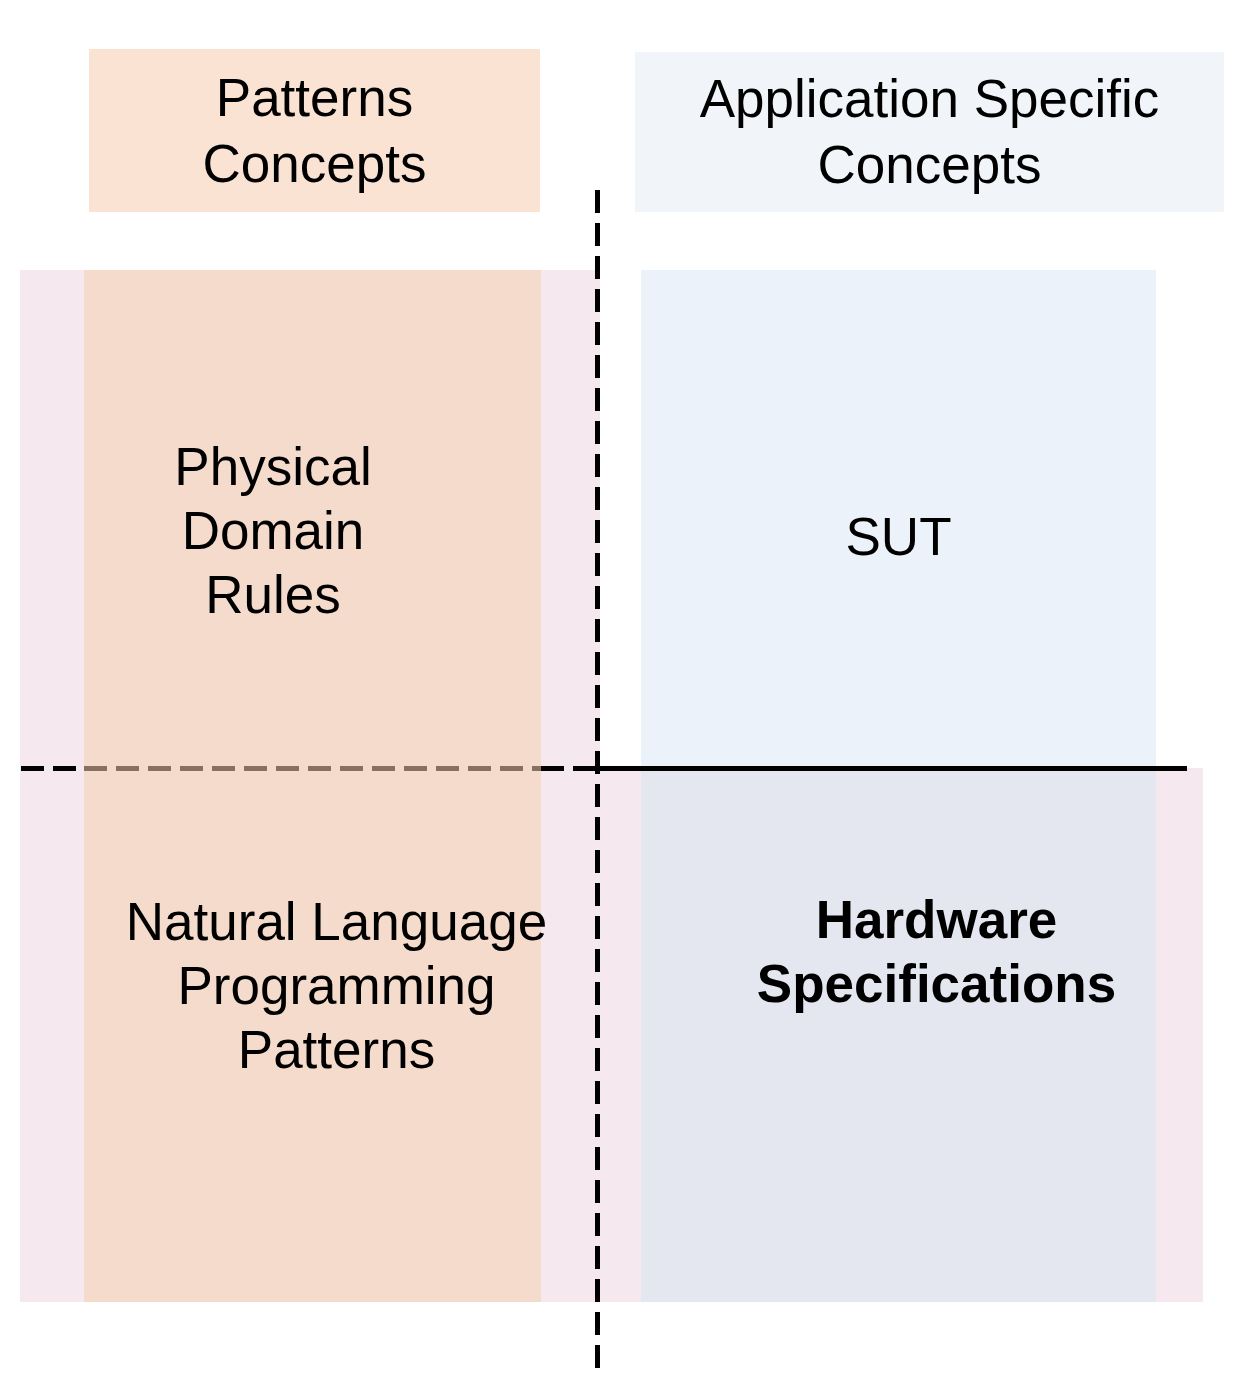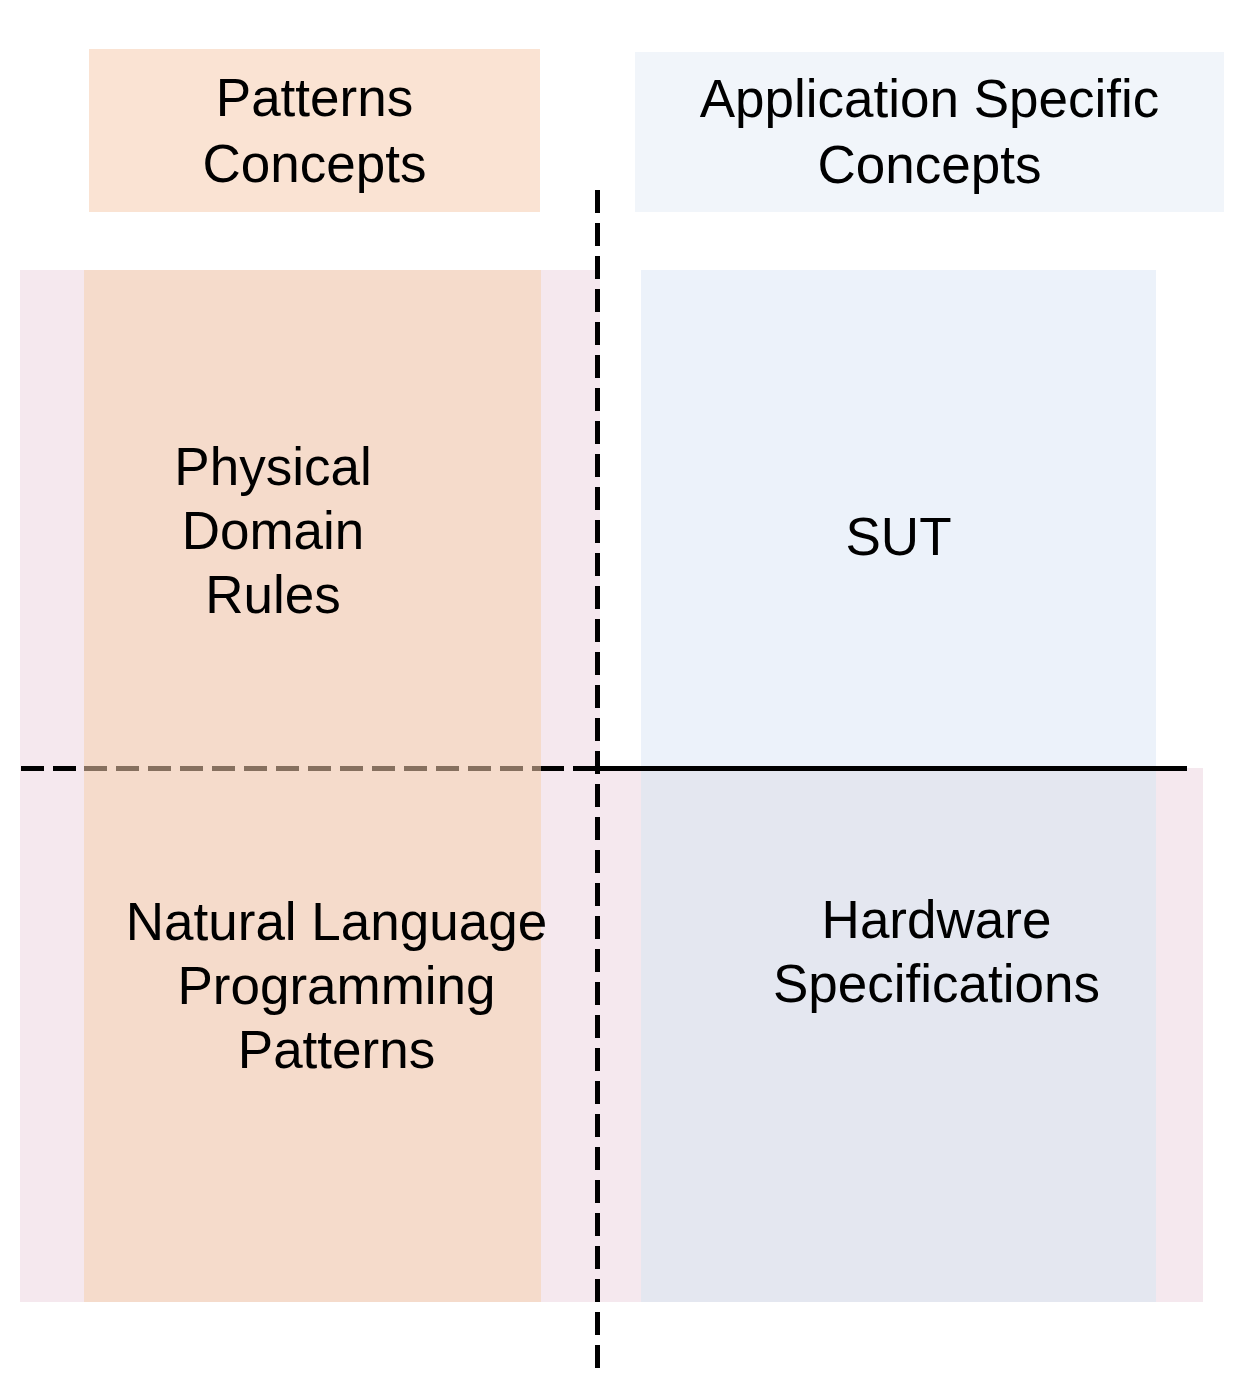--- a/index.html
+++ b/index.html
@@ -44,21 +44,21 @@
     line-height: 64px;
     text-align: center;
     white-space: pre-line;
     color: #000000;
   }
   .header-box .label { line-height: 66px; }
 
   #label-physical { left: 84px;  top: 435px; width: 378px; }
   #label-sut      { left: 641px; top: 473px; width: 515px; margin-top: 32px; }
   #label-natural  { left: 76px;  top: 890px; width: 457px; margin-left: 32px; }
-  #label-hardware { left: 641px; top: 888px; width: 591px; }
+  #label-hardware { left: 641px; top: 888px; width: 591px; font-weight: bold; }
 
   #lines-overlay {
     position: absolute;
     left: 0; top: 0;
     width: 1233px;
     height: 1398px;
     pointer-events: none;
   }
 </style>
 </head>

